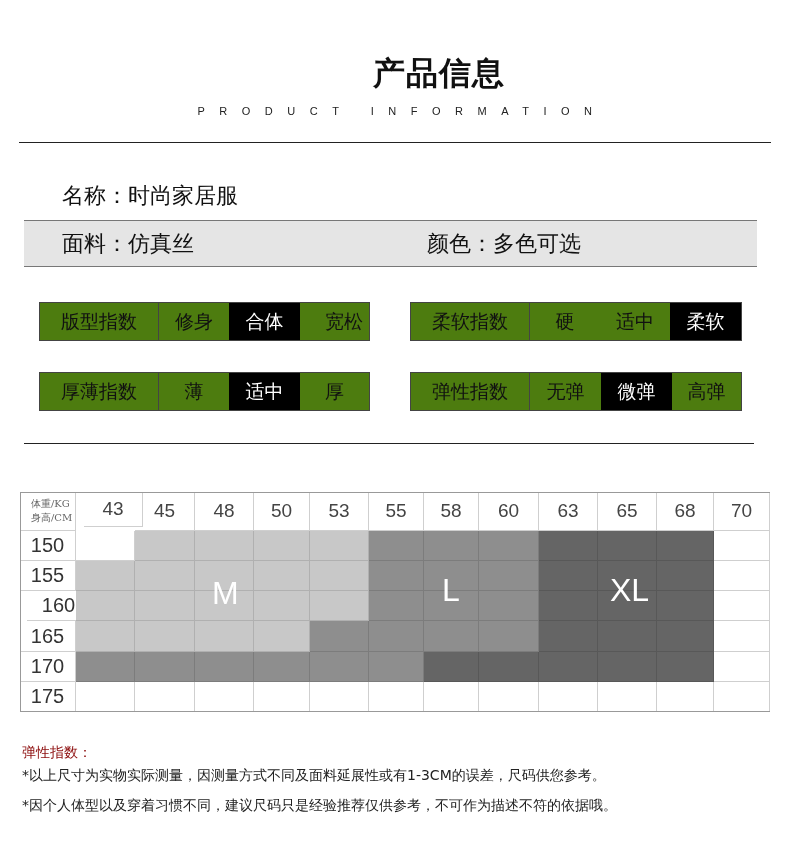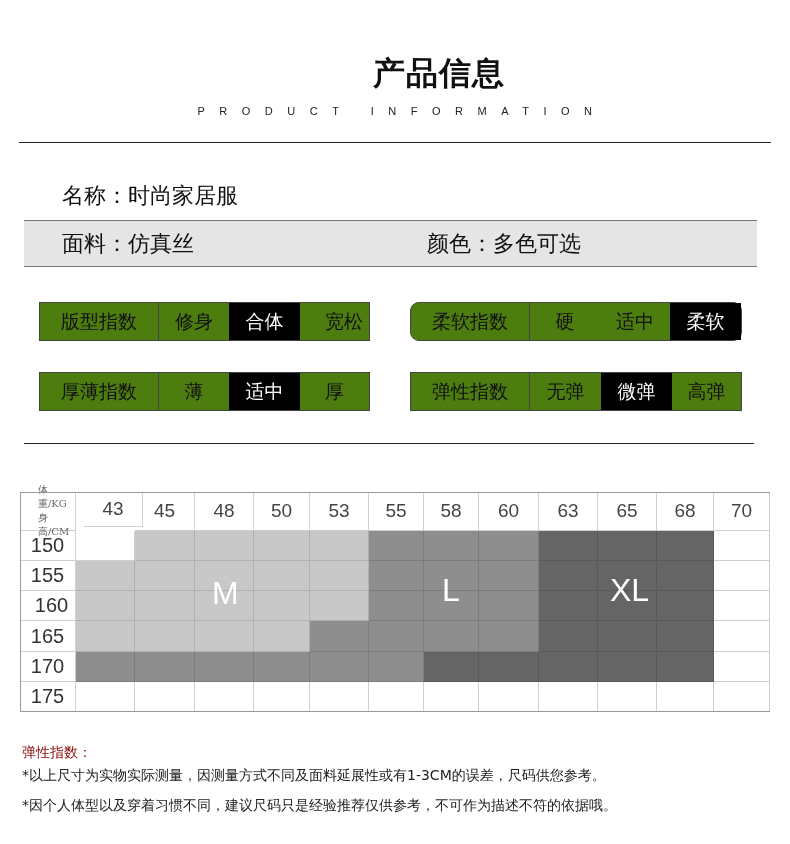--- a/index.html
+++ b/index.html
@@ -19,21 +19,21 @@
   .idx .opt { display: flex; align-items: center; justify-content: center; font-size: 19px; }
   .idx .opt.on { background: #000; color: #fff; }
 
   .grid { position: absolute; left: 20px; top: 492px; }
   .cell { position: absolute; border-right: 1px solid #cfcfcf; border-bottom: 1px solid #cfcfcf; display: flex; align-items: center; justify-content: center; font-family: "Liberation Sans", sans-serif; color: #333; }
   .cell.hd { font-size: 19px; color: #444; }
   .cell.rl { font-size: 20px; color: #333; }
   .cell.M { background: #c8c8c8; border-color: #b0b0b0; }
   .cell.L { background: #8e8e8e; border-color: #7c7c7c; }
   .cell.XL { background: #656565; border-color: #585858; }
-  .corner { position: absolute; display: flex; flex-direction: column; justify-content: center; align-items: flex-start; padding-left: 18px; font-size: 10px; color: #666; line-height: 14px; border-right: 1px solid #cfcfcf; border-bottom: 1px solid #cfcfcf; font-family: "DejaVu Serif", serif; }
+  .corner { position: absolute; display: flex; flex-direction: column; justify-content: center; align-items: flex-start; padding-left: 11px; font-size: 10px; color: #666; line-height: 14px; border-right: 1px solid #cfcfcf; border-bottom: 1px solid #cfcfcf; font-family: "DejaVu Serif", serif; }
   .size-label { position: absolute; color: #fff; font-size: 32px; font-family: "Liberation Sans", sans-serif; }
   .grid-frame { position: absolute; border-top: 1px solid #999; border-left: 1px solid #999; border-bottom: 1px solid #999; }
 
   .tips-title { position: absolute; left: 22px; top: 744px; font-size: 14px; color: #8b0a0a; }
   .tip { position: absolute; left: 22px; font-size: 14px; color: #222; }
 </style>
 </head>
 <body>
 
 <div class="title">产品信息</div>
@@ -56,21 +56,21 @@
       <span>多色可选</span>
   </div>
 </div>
 
 <div class="idx" style="left:39px; top:302px; width:331px;">
   <div class="lbl">版型指数</div>
   <div class="opt" style="width:70px;">修身</div>
   <div class="opt on" style="width:71px;">合体</div>
   <div class="opt" style="width:69px;padding-left:19px;">宽松</div>
 </div>
-<div class="idx" style="left:410px; top:302px; width:332px;border-radius:9px;">
+<div class="idx" style="left:410px; top:302px; width:332px;">
   <div class="lbl">柔软指数</div>
   <div class="opt" style="width:70px;">硬</div>
   <div class="opt" style="width:70px;">适中</div>
   <div class="opt on" style="width:71px;">柔软</div>
 </div>
 <div class="idx" style="left:39px; top:372px; width:331px;">
   <div class="lbl">厚薄指数</div>
   <div class="opt" style="width:70px;">薄</div>
   <div class="opt on" style="width:71px;">适中</div>
   <div class="opt" style="width:69px;">厚</div>
@@ -120,21 +120,21 @@
     <div class="cell M" style="left: 175px; top: 69px; width: 59px; height: 30px;"></div>
     <div class="cell M" style="left: 234px; top: 69px; width: 56px; height: 30px;"></div>
     <div class="cell M" style="left: 290px; top: 69px; width: 59px; height: 30px;"></div>
     <div class="cell L" style="left: 349px; top: 69px; width: 55px; height: 30px;"></div>
     <div class="cell L" style="left: 404px; top: 69px; width: 55px; height: 30px;"></div>
     <div class="cell L" style="left: 459px; top: 69px; width: 60px; height: 30px;"></div>
     <div class="cell XL" style="left: 519px; top: 69px; width: 59px; height: 30px;"></div>
     <div class="cell XL" style="left: 578px; top: 69px; width: 59px; height: 30px;"></div>
     <div class="cell XL" style="left: 637px; top: 69px; width: 57px; height: 30px;"></div>
     <div class="cell" style="left: 694px; top: 69px; width: 56px; height: 30px;"></div>
-    <div class="cell rl" style="left: 0px; top: 99px; width: 56px; height: 30px; padding-left: 8px;">160</div>
+    <div class="cell rl" style="left: 7px; top: 99px; width: 56px; height: 30px; padding-left: 8px;">160</div>
     <div class="cell M" style="left: 56px; top: 99px; width: 59px; height: 30px;"></div>
     <div class="cell M" style="left: 115px; top: 99px; width: 60px; height: 30px;"></div>
     <div class="cell M" style="left: 175px; top: 99px; width: 59px; height: 30px;"></div>
     <div class="cell M" style="left: 234px; top: 99px; width: 56px; height: 30px;"></div>
     <div class="cell M" style="left: 290px; top: 99px; width: 59px; height: 30px;"></div>
     <div class="cell L" style="left: 349px; top: 99px; width: 55px; height: 30px;"></div>
     <div class="cell L" style="left: 404px; top: 99px; width: 55px; height: 30px;"></div>
     <div class="cell L" style="left: 459px; top: 99px; width: 60px; height: 30px;"></div>
     <div class="cell XL" style="left: 519px; top: 99px; width: 59px; height: 30px;"></div>
     <div class="cell XL" style="left: 578px; top: 99px; width: 59px; height: 30px;"></div>

